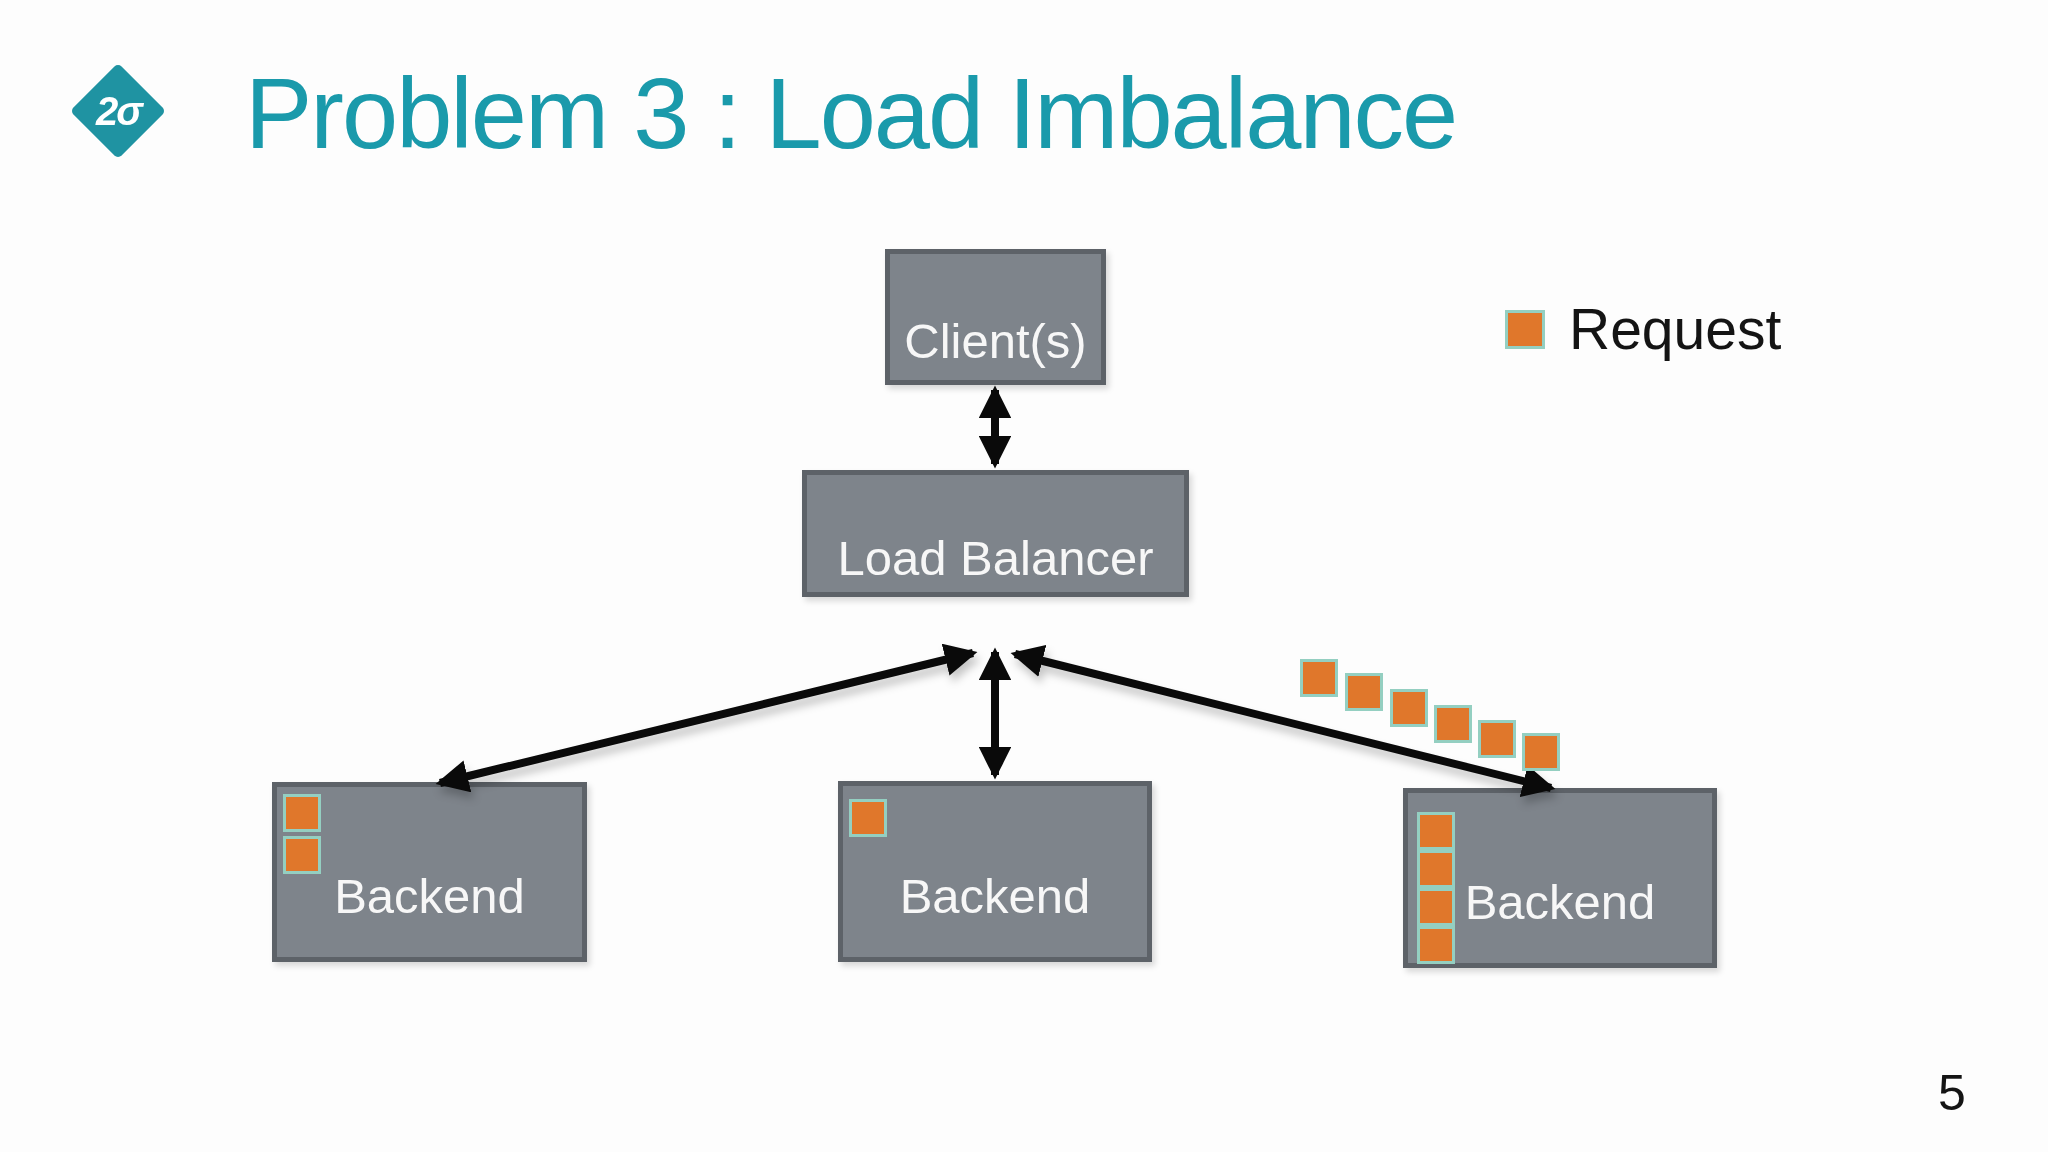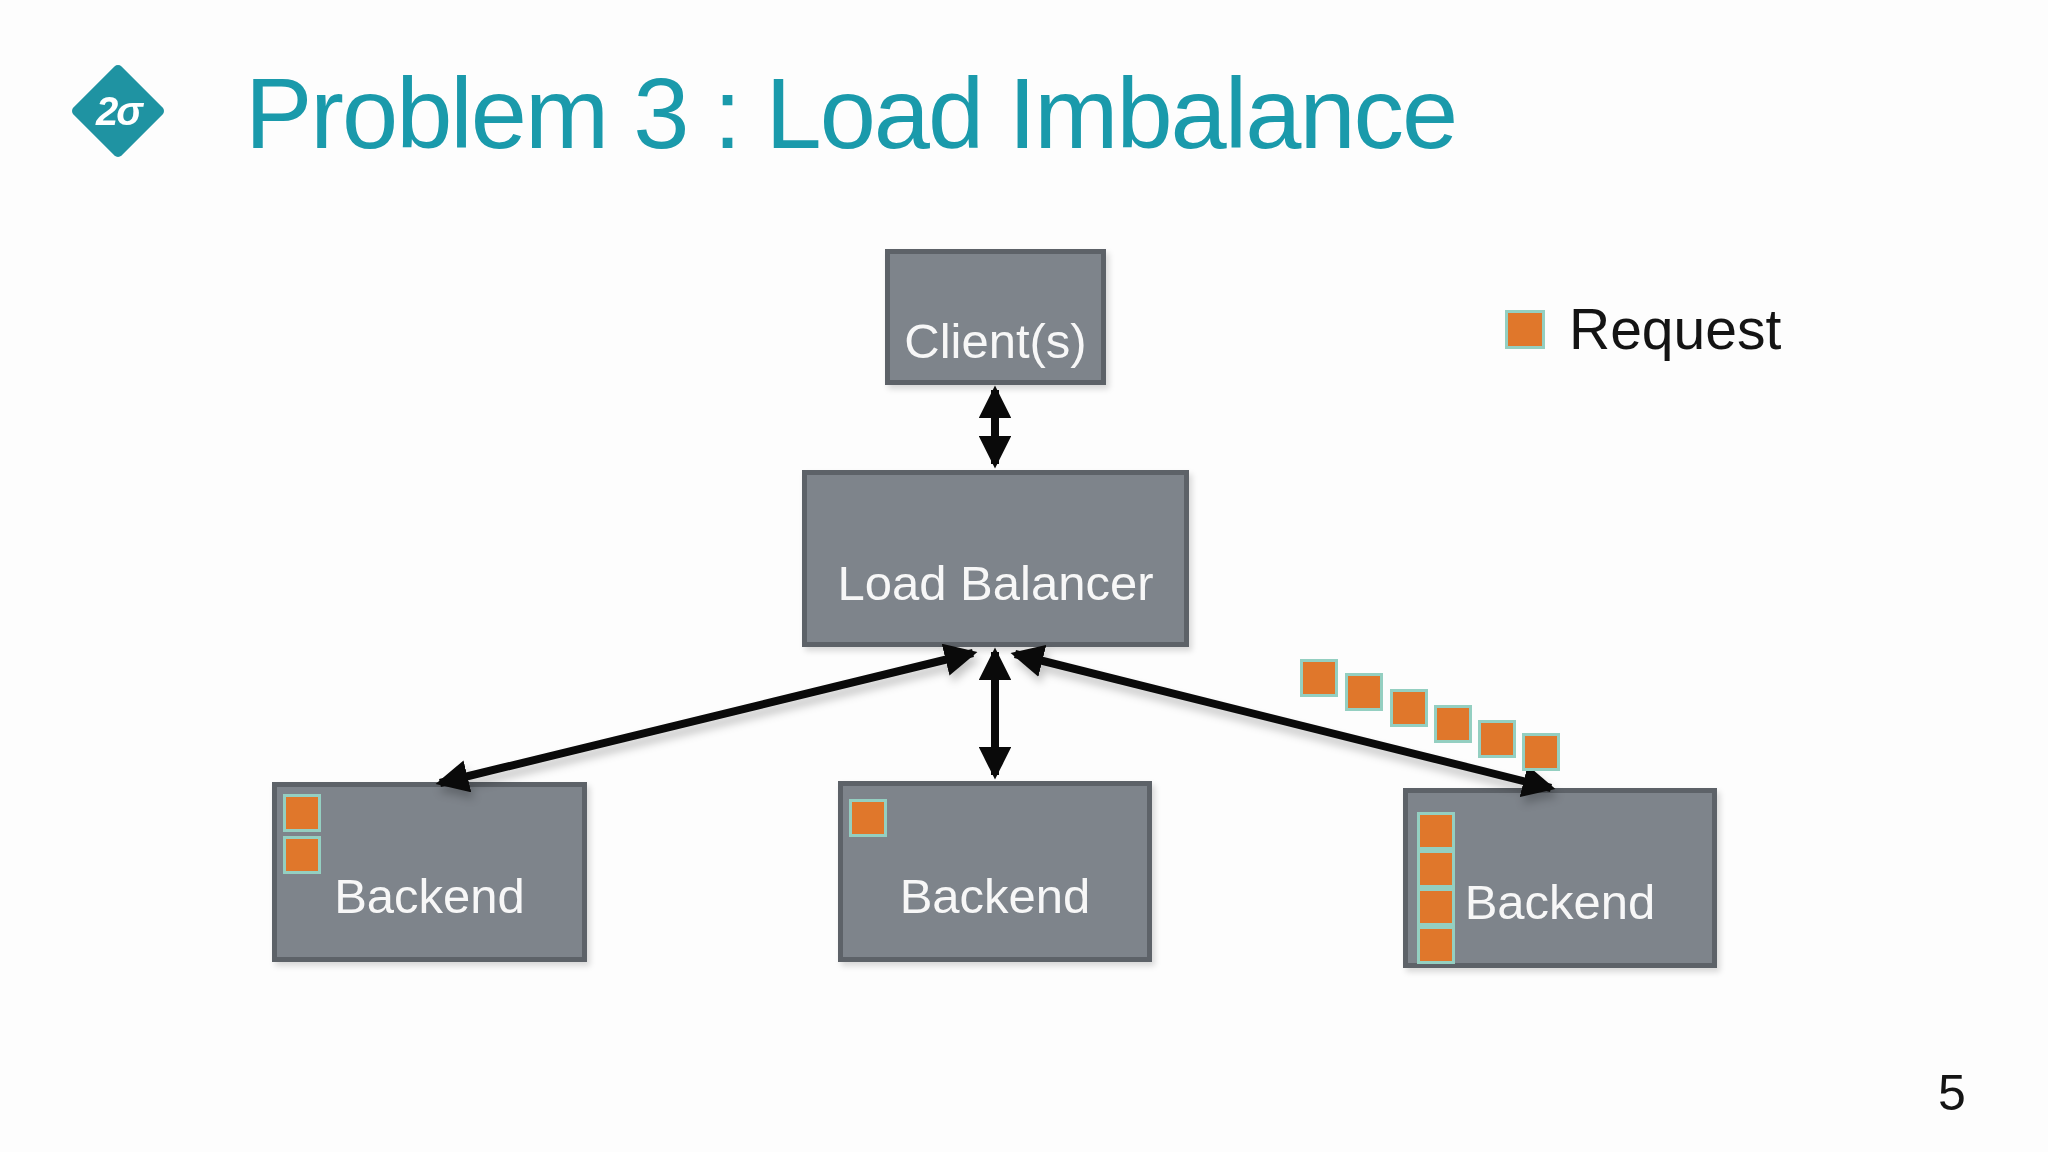--- a/index.html
+++ b/index.html
@@ -32,21 +32,21 @@
   .node{
     position:absolute;box-sizing:border-box;
     background:#7e848b;border:5px solid #5d6268;
     box-shadow:3px 4px 6px rgba(0,0,0,.15);
     display:flex;align-items:center;justify-content:center;
   }
   .node .label{
     color:#f7f7f7;font-size:49px;font-weight:400;white-space:nowrap;margin-top:48px;
   }
   .node-clients{left:885px;top:249px;width:221px;height:136px;}
-  .node-lb{left:802px;top:470px;width:387px;height:177px;}
+  .node-lb{left:802px;top:470px;width:387px;height:127px;}
   .node-b1{left:272px;top:782px;width:315px;height:180px;}
   .node-b2{left:838px;top:781px;width:314px;height:181px;}
   .node-b3{left:1403px;top:788px;width:314px;height:180px;}
 
   
   .req{
     position:absolute;box-sizing:border-box;width:38px;height:38px;
     background:#e0772b;border:3px solid #94cfc1;
   }
 

